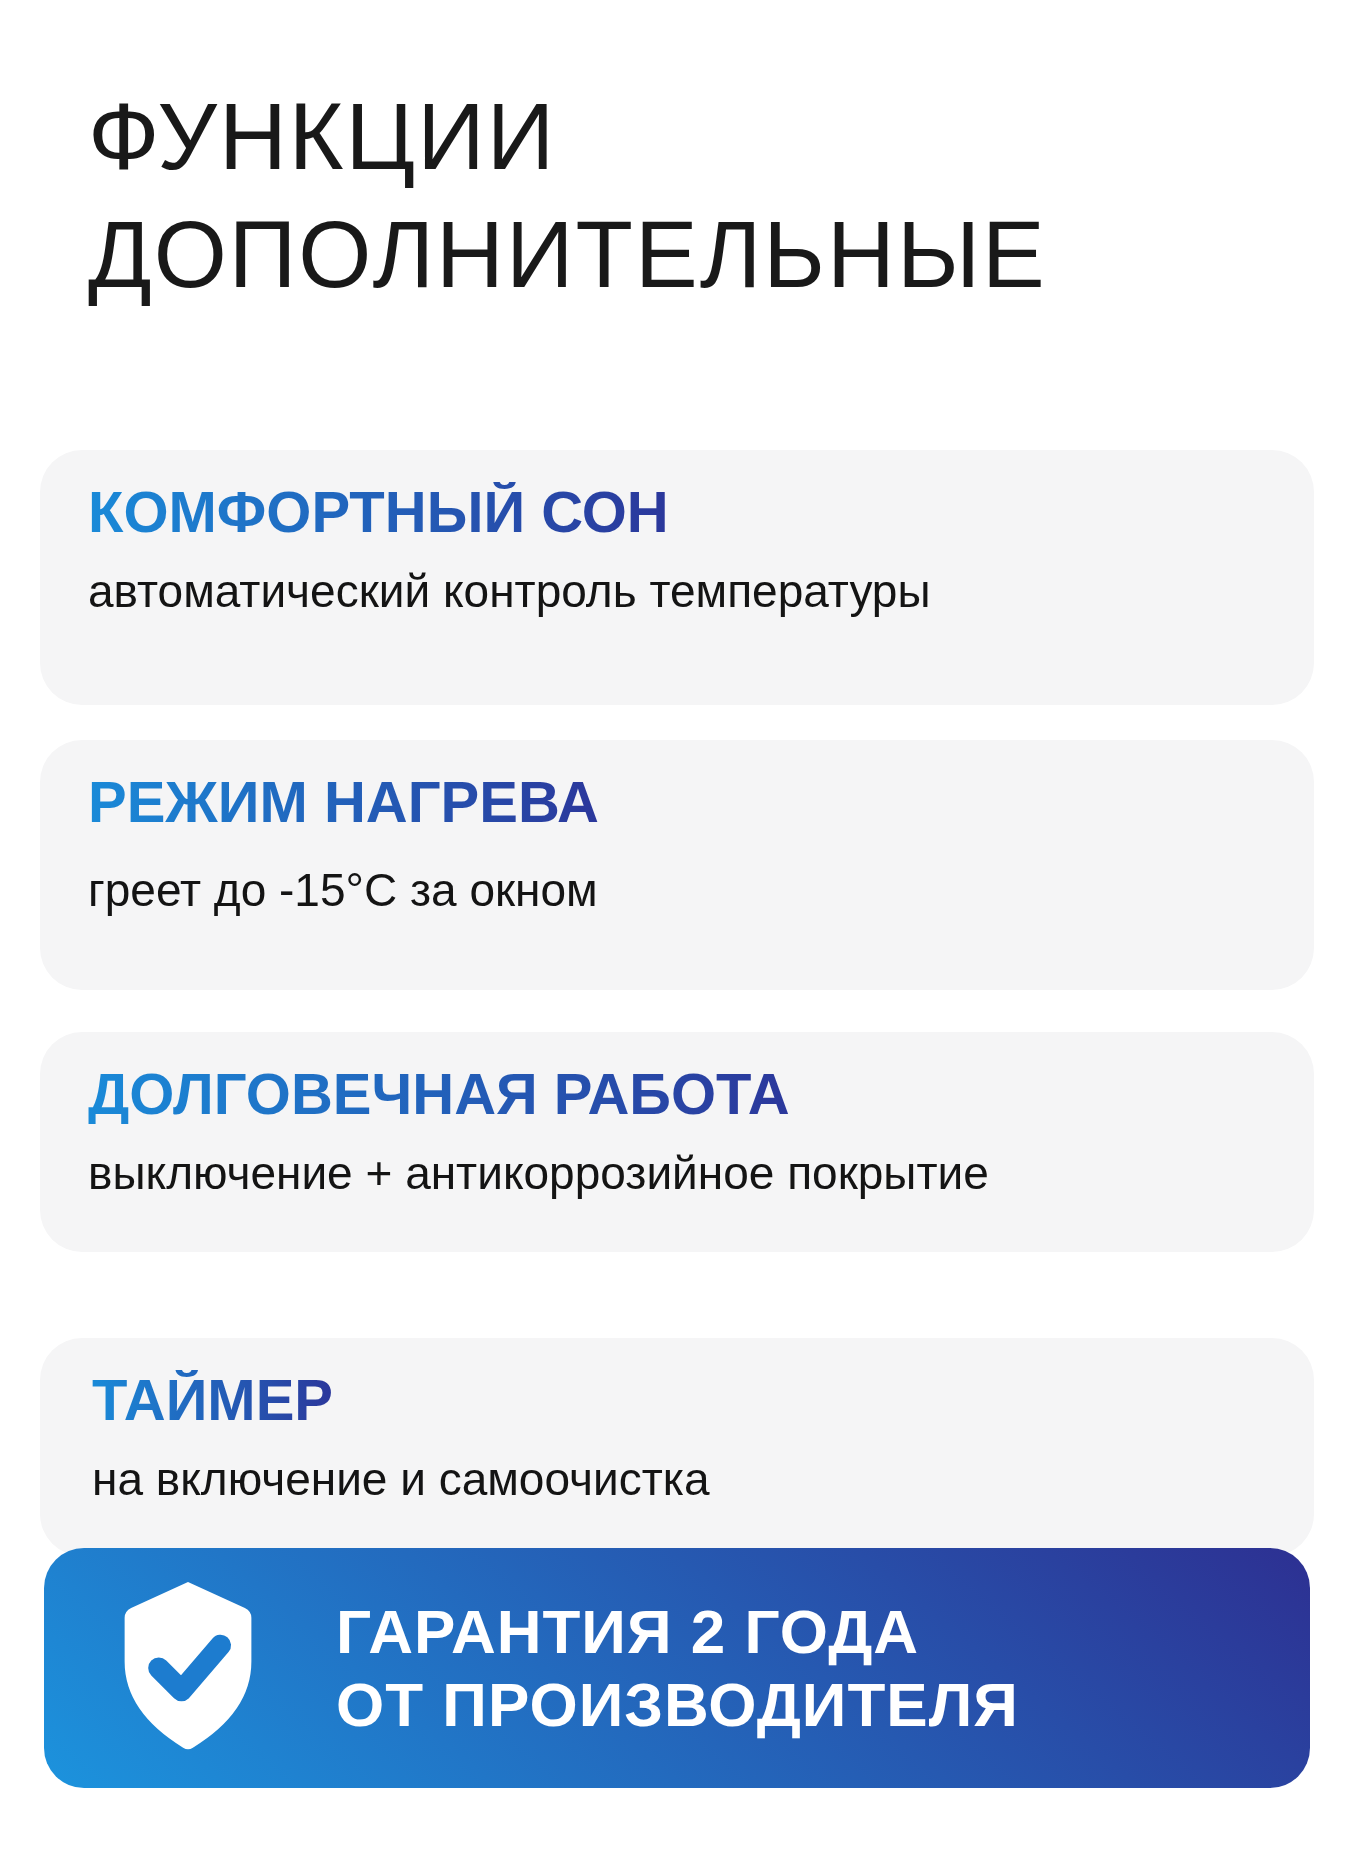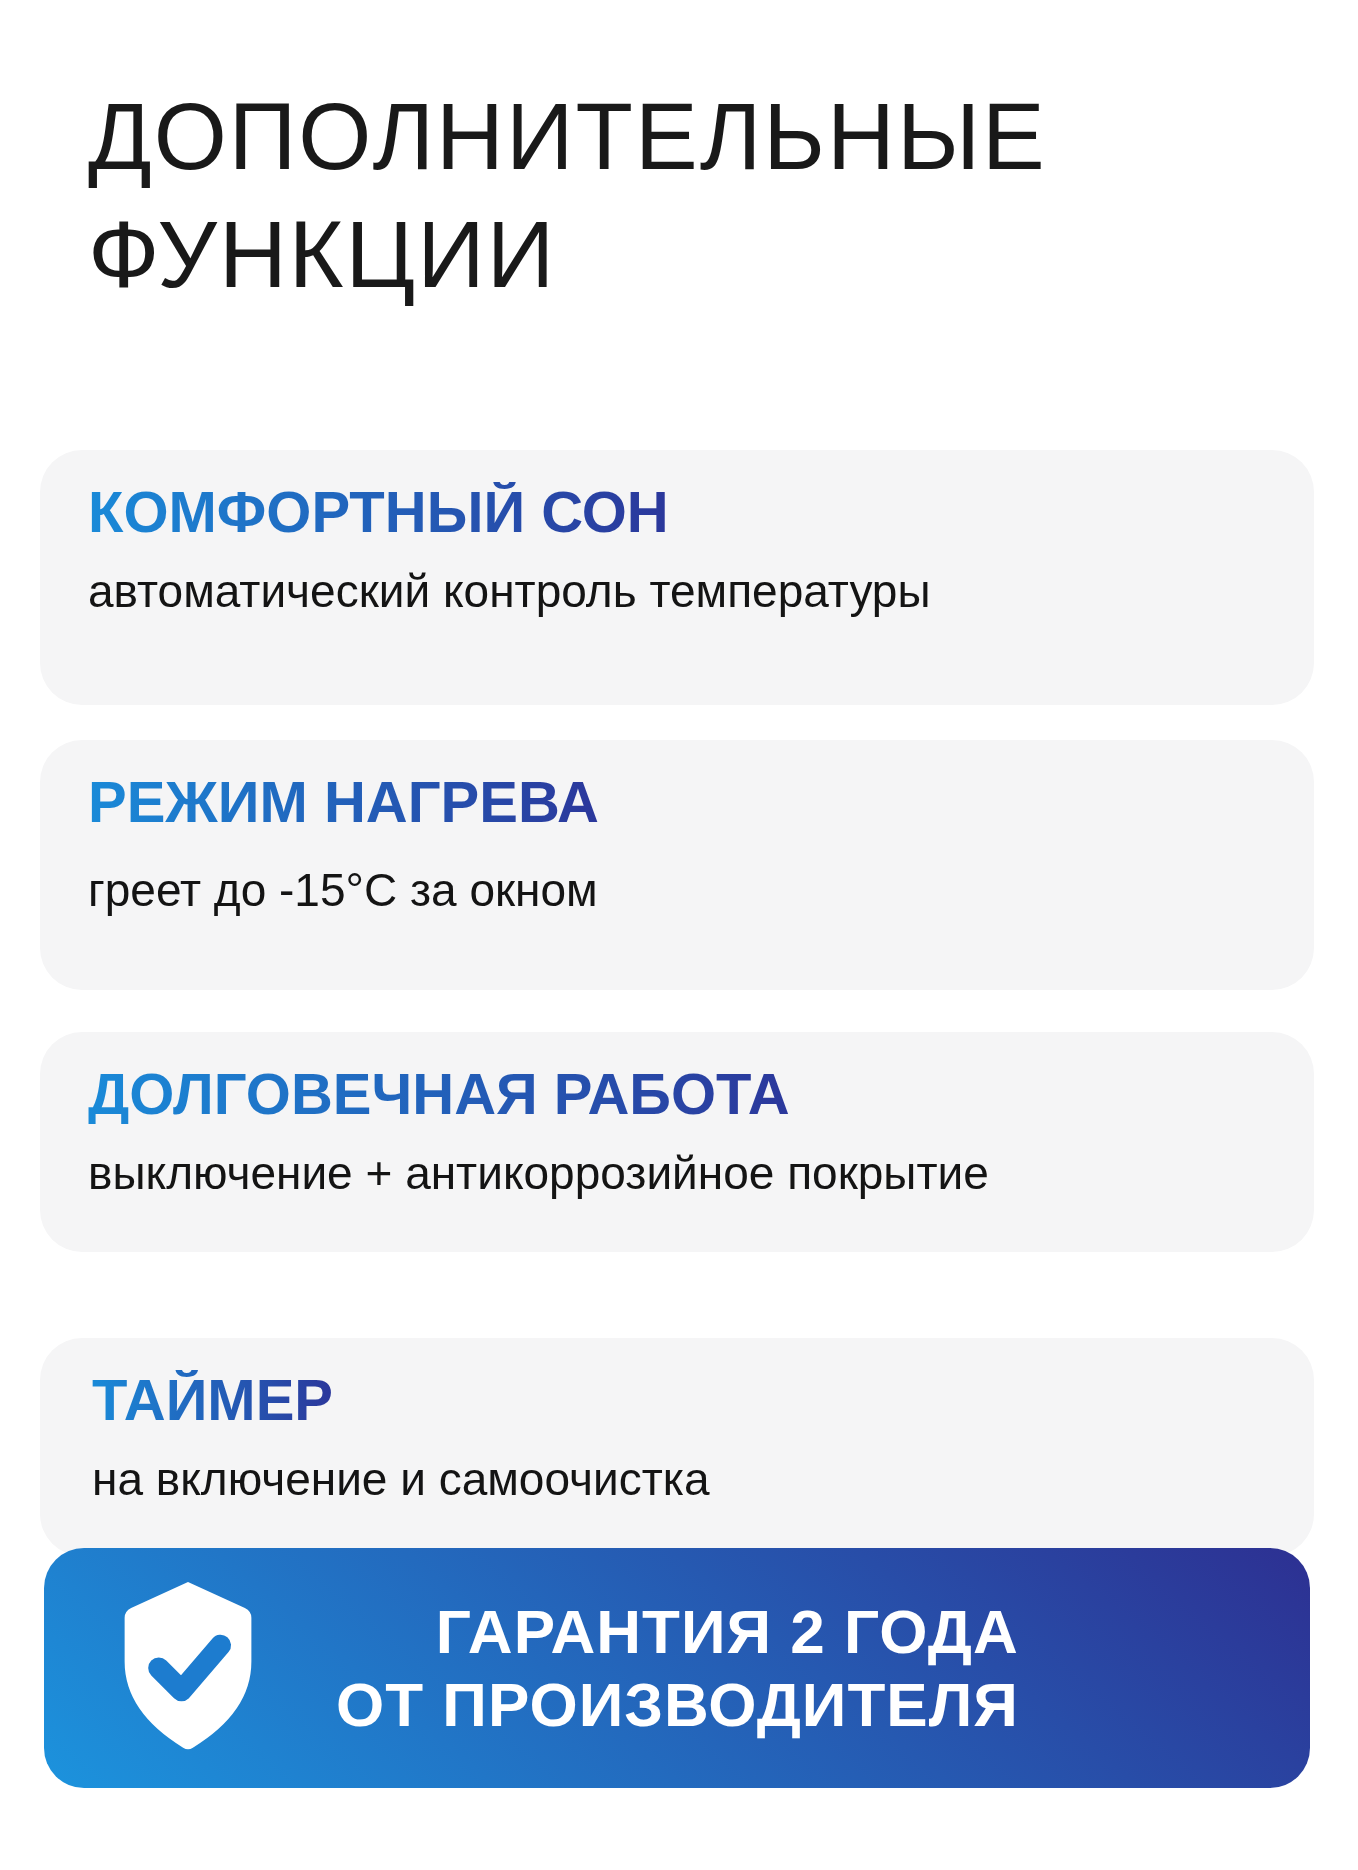--- a/index.html
+++ b/index.html
@@ -72,43 +72,42 @@
     position:absolute;
     left:44px;
     top:1548px;
     width:1266px;
     height:240px;
     border-radius:40px;
     background:linear-gradient(40deg, var(--bn-start) 0%, var(--bn-end) 100%);
     display:flex;
     align-items:center;
     padding-left:58px;
-    text-align:right;
   }
   .shield-icon{
     width:172px;
     height:182px;
     flex:0 0 auto;
   }
   .guarantee-text{
     margin-left:62px;
     color:var(--bn-text);
     font-size:62px;
     font-weight:700;
     line-height:1.18;
     letter-spacing:1px;
     white-space:nowrap;
   }
 </style>
 </head>
 <body>
 
 <h1 class="page-title">
+  <div>ФУНКЦИИ</div>
   <div>ДОПОЛНИТЕЛЬНЫЕ</div>
-  <div>ФУНКЦИИ</div>
 </h1>
 
 <section class="feature-card card-1">
   <div class="feature-heading">КОМФОРТНЫЙ СОН</div>
   <div class="feature-description">автоматический контроль температуры</div>
 </section>
 
 <section class="feature-card card-2">
   <div class="feature-heading">РЕЖИМ НАГРЕВА</div>
   <div class="feature-description">греет до -15°С за окном</div>

